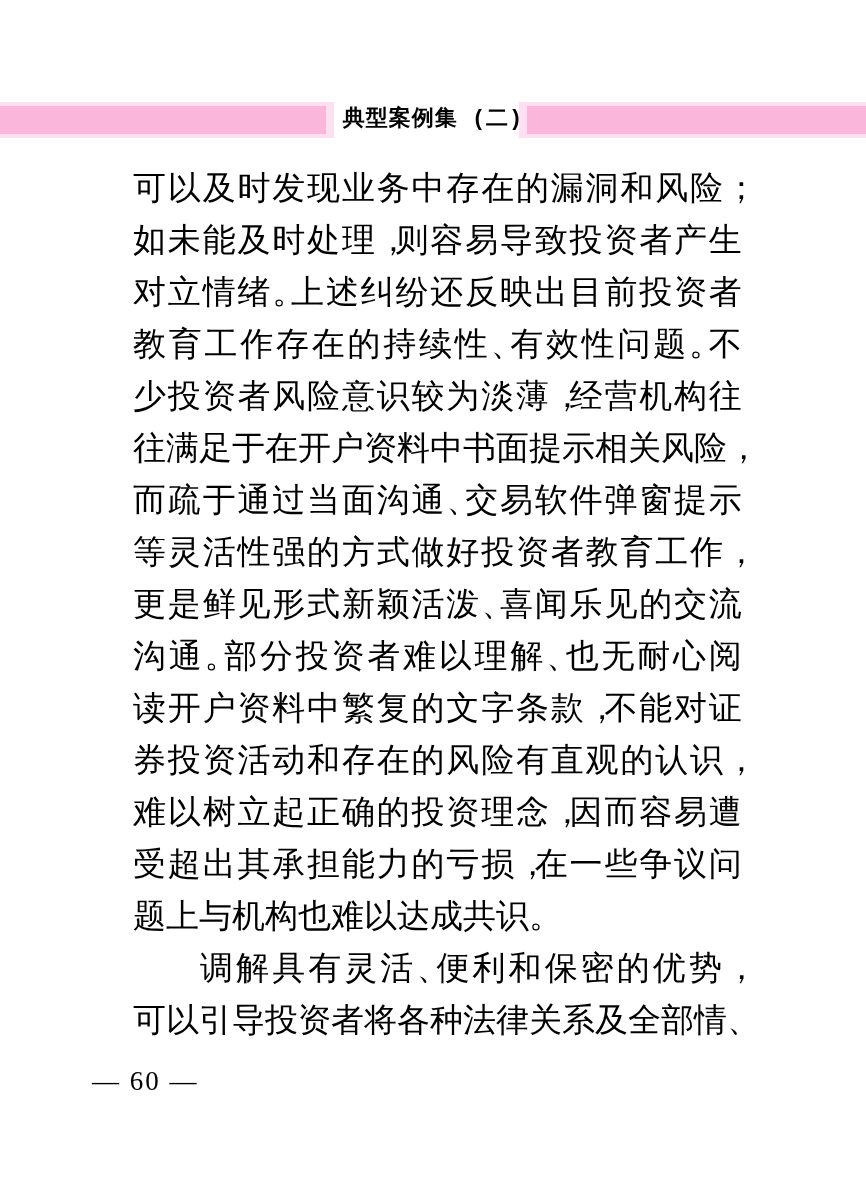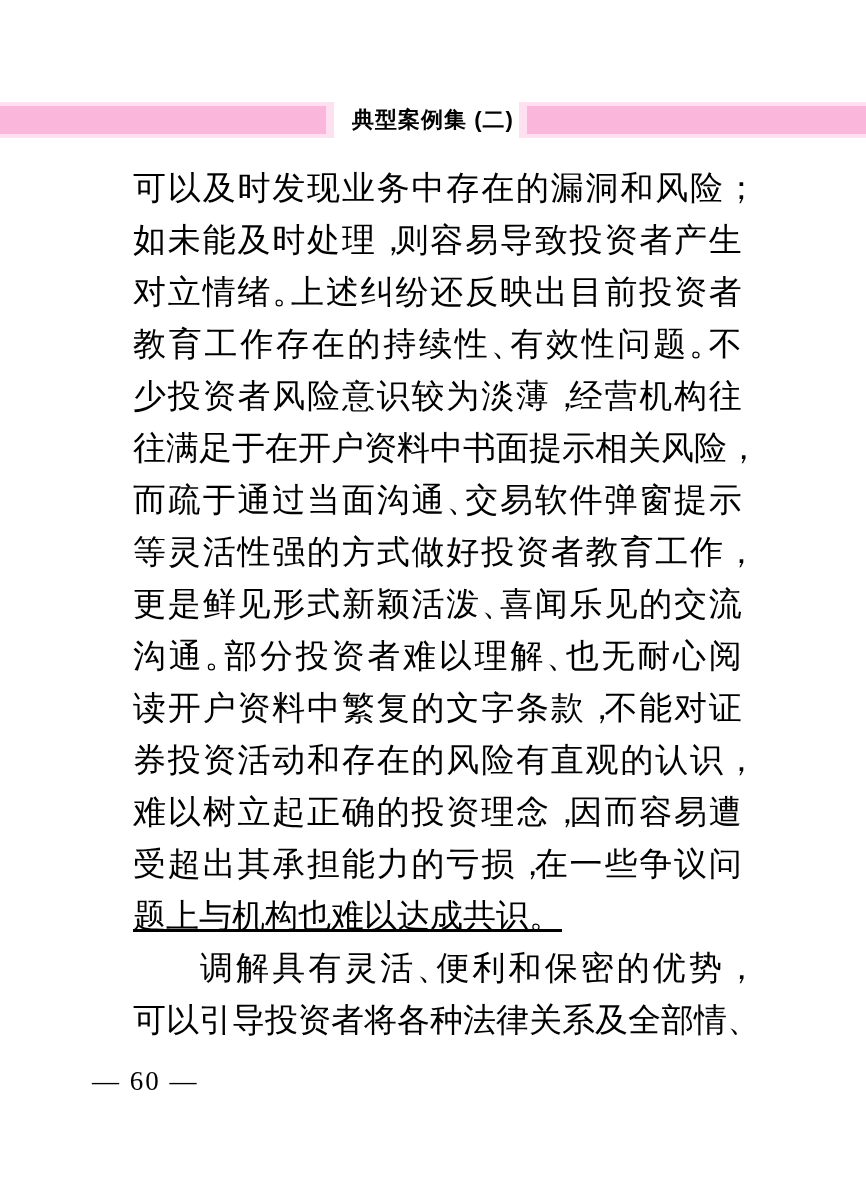--- a/index.html
+++ b/index.html
@@ -26,42 +26,42 @@
   .bar {
     position: absolute; top: 106px; height: 28px;
     background: var(--bar-pink, #fbb6db);
   }
   .bar.left  { left: 0;     width: 326px; }
   .bar.right { left: 527px; width: 339px; }
   .header-title {
     position: absolute; top: 106px; left: 0; right: 0;
     height: 28px; line-height: 28px;
     text-align: center;
-    font-family: Liberation Sans, sans-serif;
+    font-family: Liberation Mono, monospace;
     font-weight: 700;
     font-size: 22px;
     letter-spacing: 1px;
     color: #000;
   }
   
   .body-text {
     position: absolute; left: 133px; top: 162px; width: 609px;
   }
   .line {
     height: 52px;
     font-size: 33px;
     color: #000;
     white-space: nowrap;
   }
   .line.justify {
     display: flex;
     justify-content: space-between;
     align-items: center;
   }
-  .line.plain { line-height: 52px; text-decoration: underline; }
+  .line.plain { line-height: 52px; }
   .line.indent { padding-left: 67px; }
   .line span { display: inline-block; flex: 0 0 auto; }
   .line span.punct { width: 17px; }
   
   .footer-page {
     position: absolute; left: 92px; top: 1066px;
     font-size: 27px;
     letter-spacing: 2px;
     color: #000;
   }

